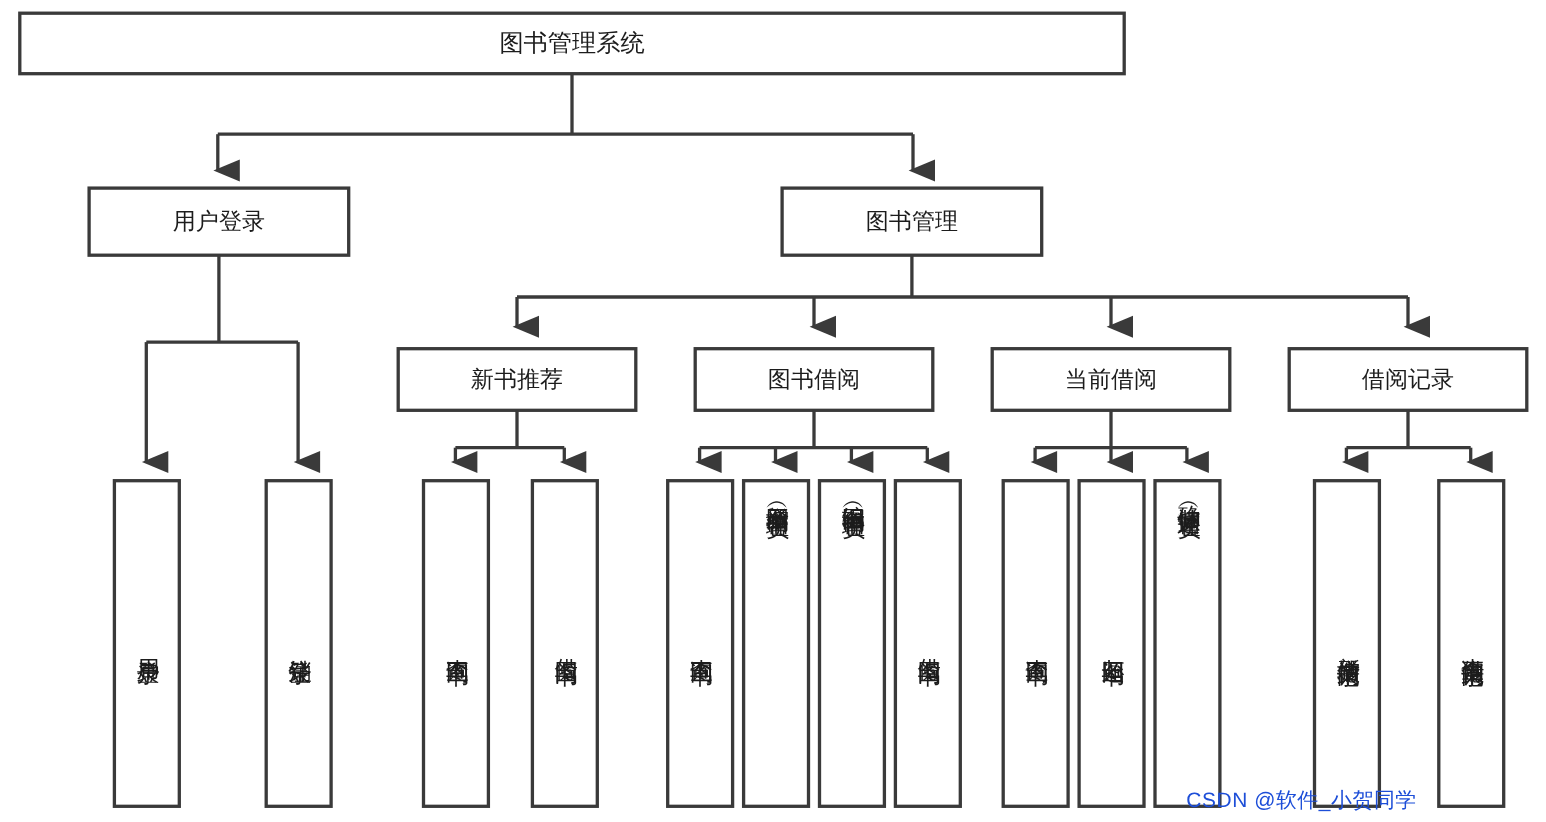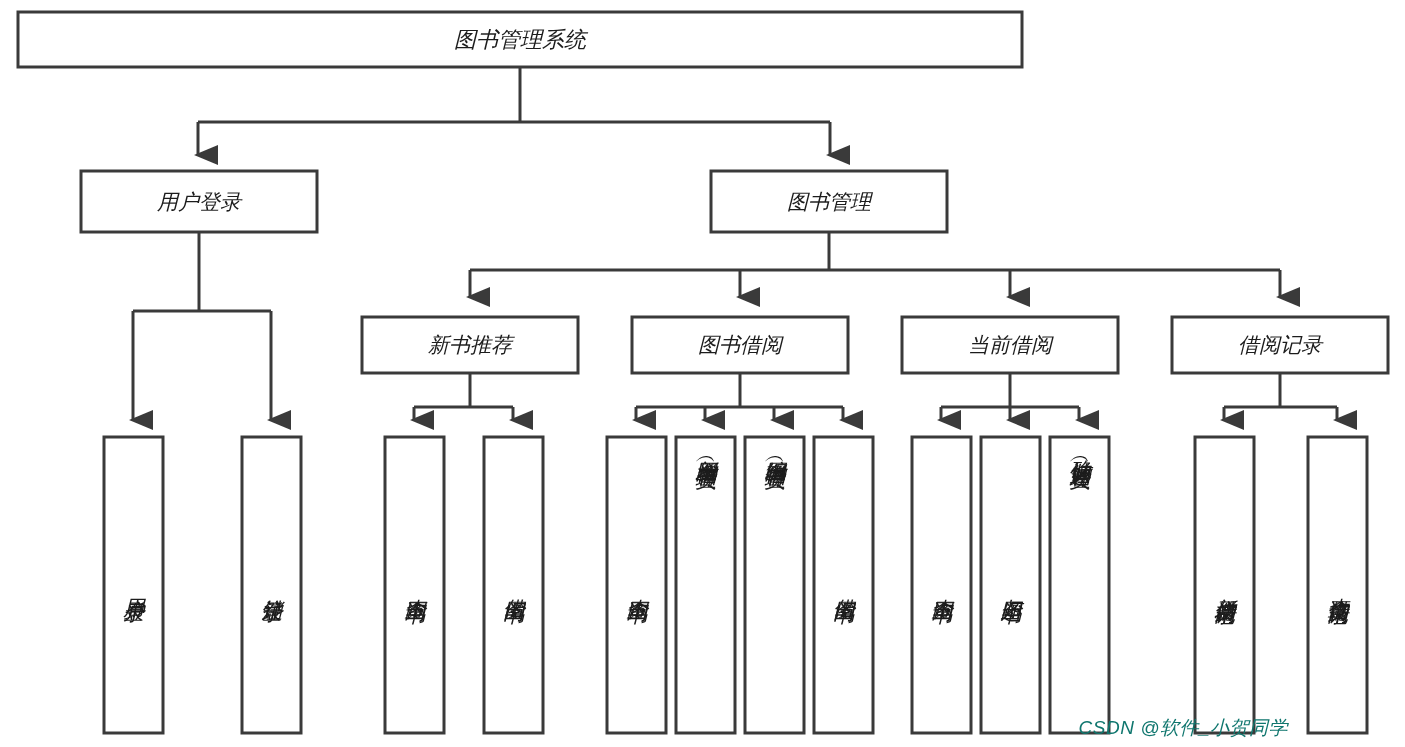--- a/index.html
+++ b/index.html
@@ -11,21 +11,20 @@
     width: 1405px;
     height: 747px;
     font-family: "Liberation Sans", "DejaVu Sans", sans-serif;
     overflow: hidden;
     position: relative;
   }
   #diagram-root {
     position: relative;
     width: 1298px;
     height: 747px;
-    font-style: italic;
   }
   svg.diagram-canvas {
     position: absolute;
     top: 0;
     left: 0;
     width: 1405px;
     height: 747px;
   }
   .node-box {
     fill: #ffffff;
@@ -68,21 +67,21 @@
   }
   .leaf-label.align-center {
     justify-content: center;
   }
   .watermark {
     position: absolute;
     right: 10px;
     bottom: 6px;
     font-family: "Liberation Sans", "DejaVu Sans", sans-serif;
     font-size: 19px;
-    color: #0f766e;
+    color: #1d4ed8;
     letter-spacing: 0.5px;
     white-space: nowrap;
     user-select: none;
     margin-top: 32px;
   }
 </style>
 </head>
 <body>
 
 <div id="diagram-root">

